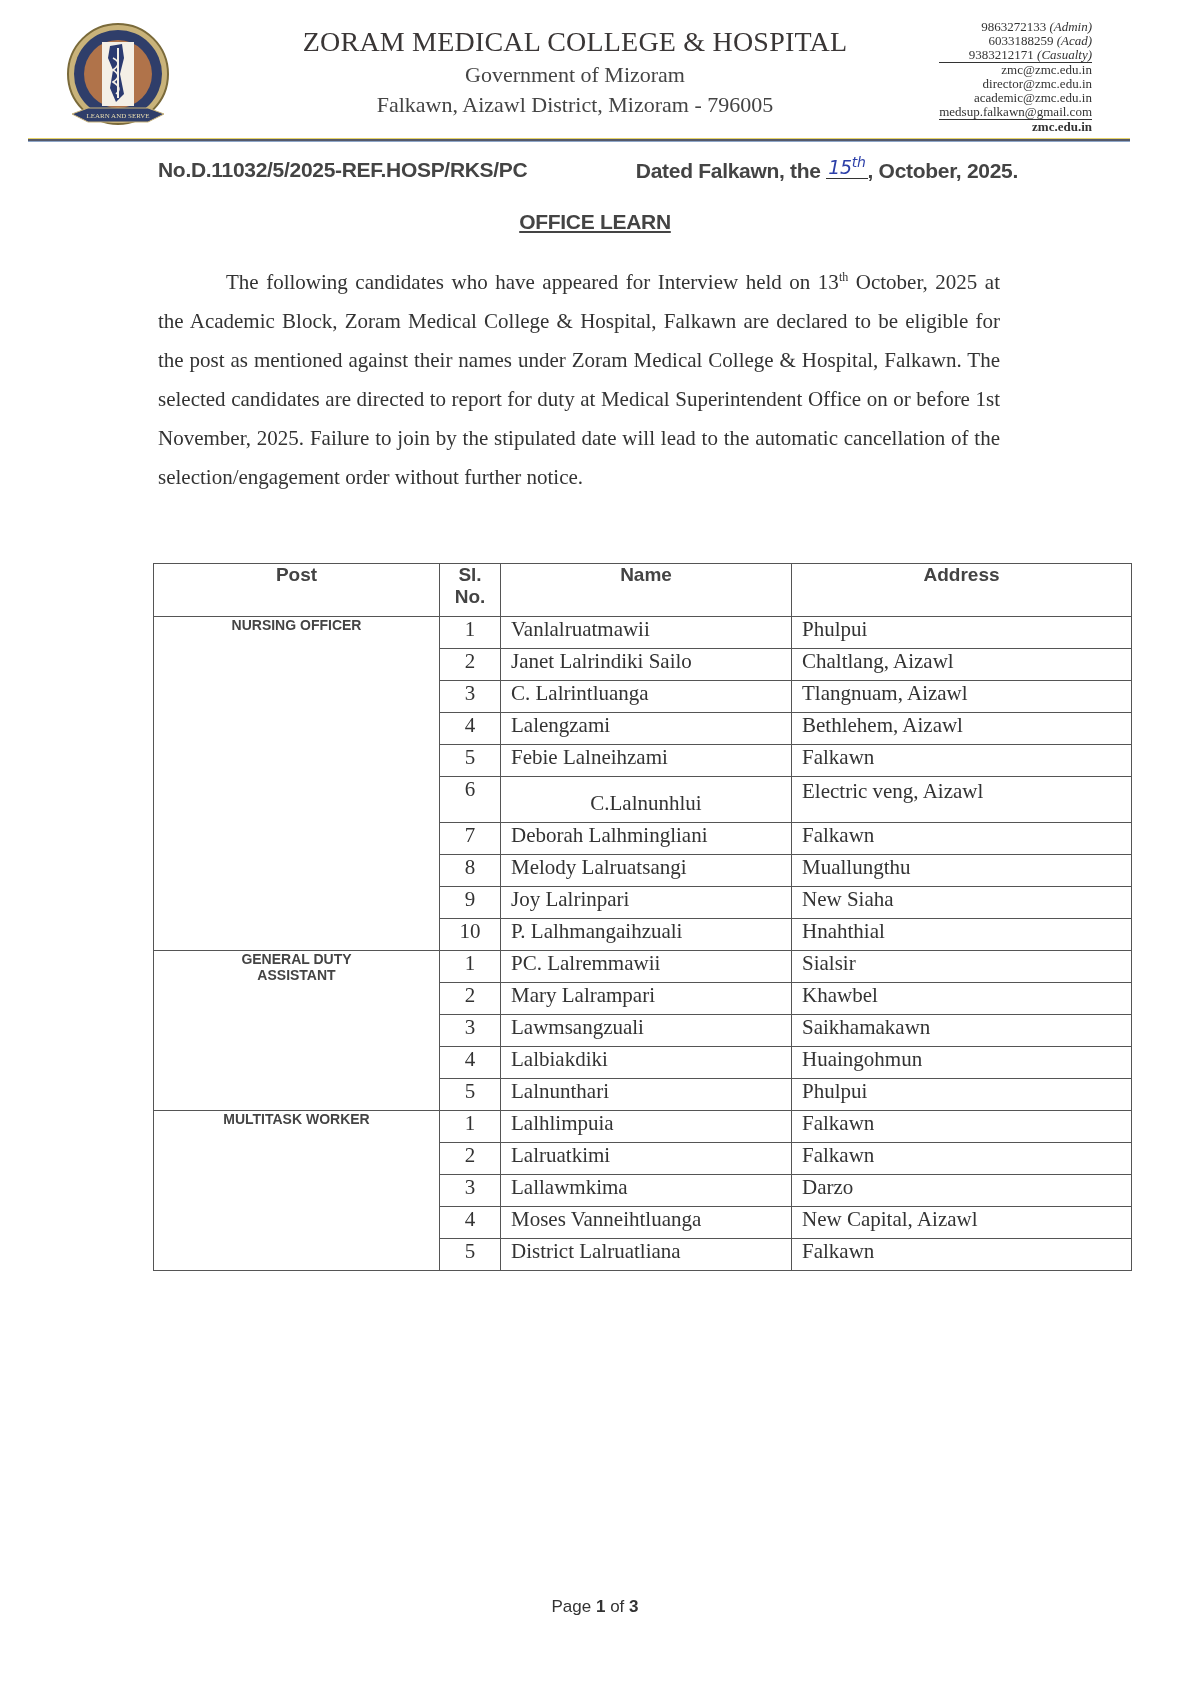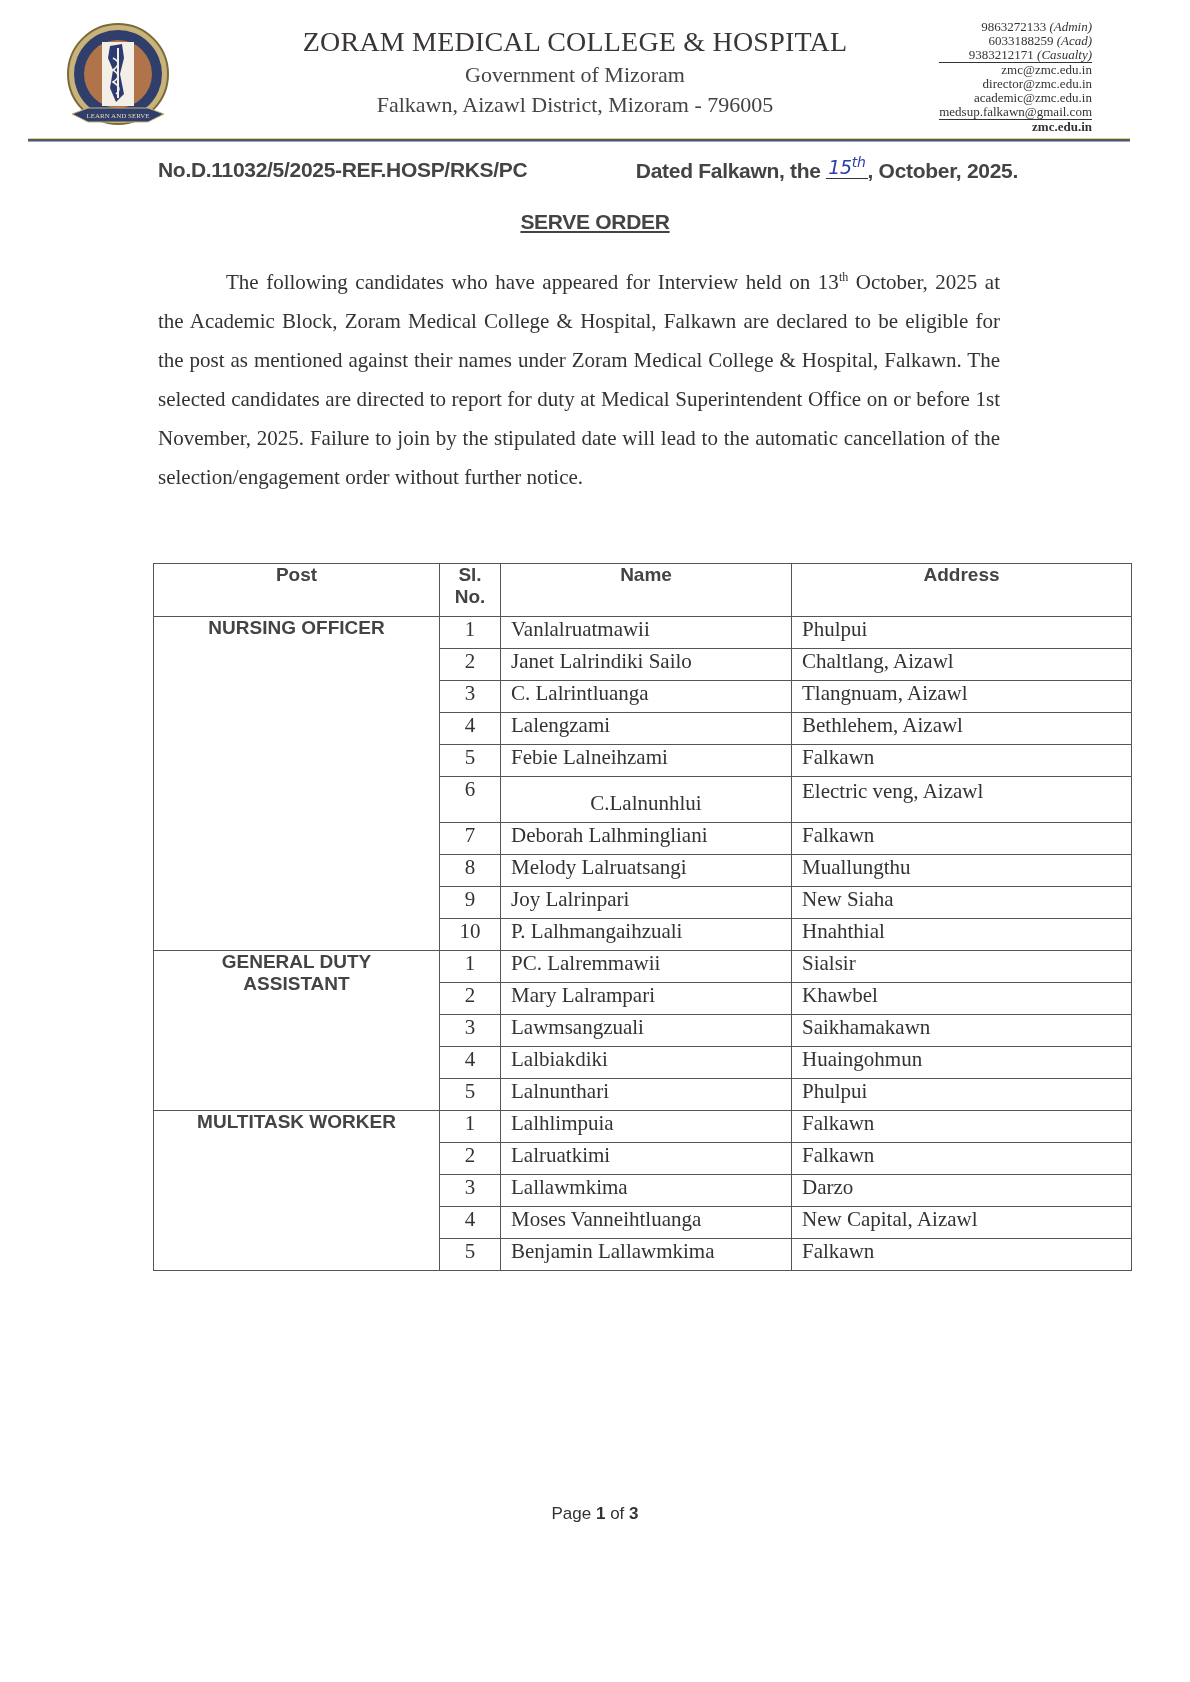--- a/index.html
+++ b/index.html
@@ -66,28 +66,28 @@
     table.staff th {
       font-weight: bold; font-family: "Liberation Sans", sans-serif; color: #444;
       font-size: 19px; height: 52px;
     }
     th.c-post { width: 265px; vertical-align: top; padding-top: 4px; }
     th.c-sl { width: 40px; line-height: 22px; padding: 2px 6px; }
     th.c-name { width: 270px; vertical-align: middle; }
     th.c-addr { vertical-align: middle; }
     td.post {
       vertical-align: middle; text-align: center; font-weight: bold;
-      font-family: "Liberation Sans", sans-serif; font-size: 19px; color: #444;
+      font-family: "Liberation Sans", sans-serif; font-size: 14px; color: #444;
     }
     td.sl { text-align: center; padding-top: 2px; }
     td.name, td.addr { padding-top: 8px; height: 31px; line-height: 24px; }
     tr.tall td.name { padding-top: 14px; text-align: center; }
     tr.tall td.addr { line-height: 24px; padding-top: 2px; padding-bottom: 2px; }
     .footer {
-      position: absolute; left: 0; width: 1190px; top: 1504px; text-align: center;
+      position: absolute; left: 0; width: 1190px; top: 1597px; text-align: center;
       font-family: "Liberation Sans", sans-serif; font-size: 17px; color: #333;
     }
     .footer b { font-weight: bold; }
   </style>
 </head>
 <body>
 
 <div class="logo">
   <svg width="120" height="120" viewBox="0 0 120 120">
     <circle cx="60" cy="56" r="50" fill="#c9b37a" stroke="#7a6a3a" stroke-width="2"></circle>
@@ -122,21 +122,21 @@
 <div class="header-rule"></div>
 
 <div class="ref-line">
   <span class="ref-no">No.D.11032/5/2025-REF.HOSP/RKS/PC</span>
   <span class="date-wrap">
     <span>Dated Falkawn, the</span>
     <span class="hand"><span>15</span><sup>th</sup></span><span>, October, 2025.</span>
   </span>
 </div>
 
-<div class="order-title">SERVE ORDER</div>
+<div class="order-title">OFFICE LEARN</div>
 
 <div class="body-para"><span>The following candidates who have appeared for Interview held on 13</span><sup>th</sup><span> October, 2025 at the Academic Block, Zoram Medical College &amp; Hospital, Falkawn are declared to be eligible for the post as mentioned against their names under Zoram Medical College &amp; Hospital, Falkawn. The selected candidates are directed to report for duty at Medical Superintendent Office on or before 1st November, 2025. Failure to join by the stipulated date will lead to the automatic cancellation of the selection/engagement order without further notice.</span></div>
 
 <table class="staff">
   <thead>
     <tr>
       <th class="c-post">Post</th>
       <th class="c-sl"><span>Sl.</span><br><span>No.</span></th>
       <th class="c-name">Name</th>
       <th class="c-addr">Address</th>
@@ -239,21 +239,21 @@
       <td class="name">Lallawmkima</td>
       <td class="addr">Darzo</td>
     </tr>
     <tr>
       <td class="sl">4</td>
       <td class="name">Moses Vanneihtluanga</td>
       <td class="addr">New Capital, Aizawl</td>
     </tr>
     <tr>
       <td class="sl">5</td>
-      <td class="name">Benjamin Lallawmkima</td>
+      <td class="name">District Lalruatliana</td>
       <td class="addr">Falkawn</td>
     </tr>
   </tbody>
 </table>
 
 <div class="footer">
   <span>Page</span> <b>1</b> <span>of</span> <b>3</b>
 </div>
 
 </body></html>

